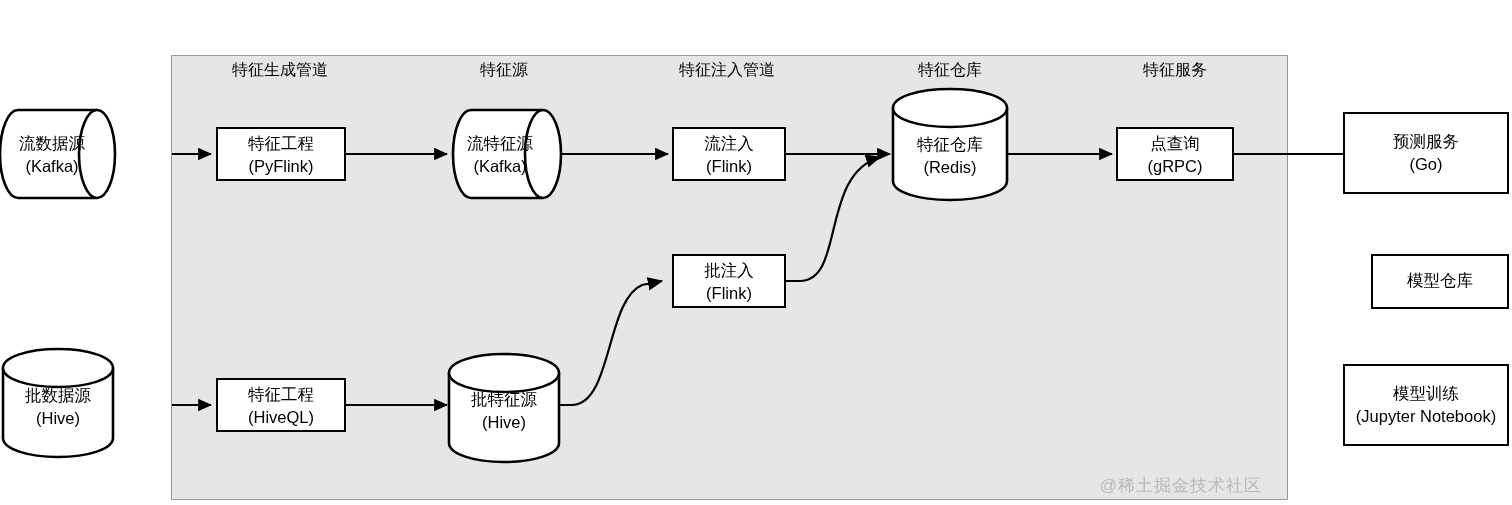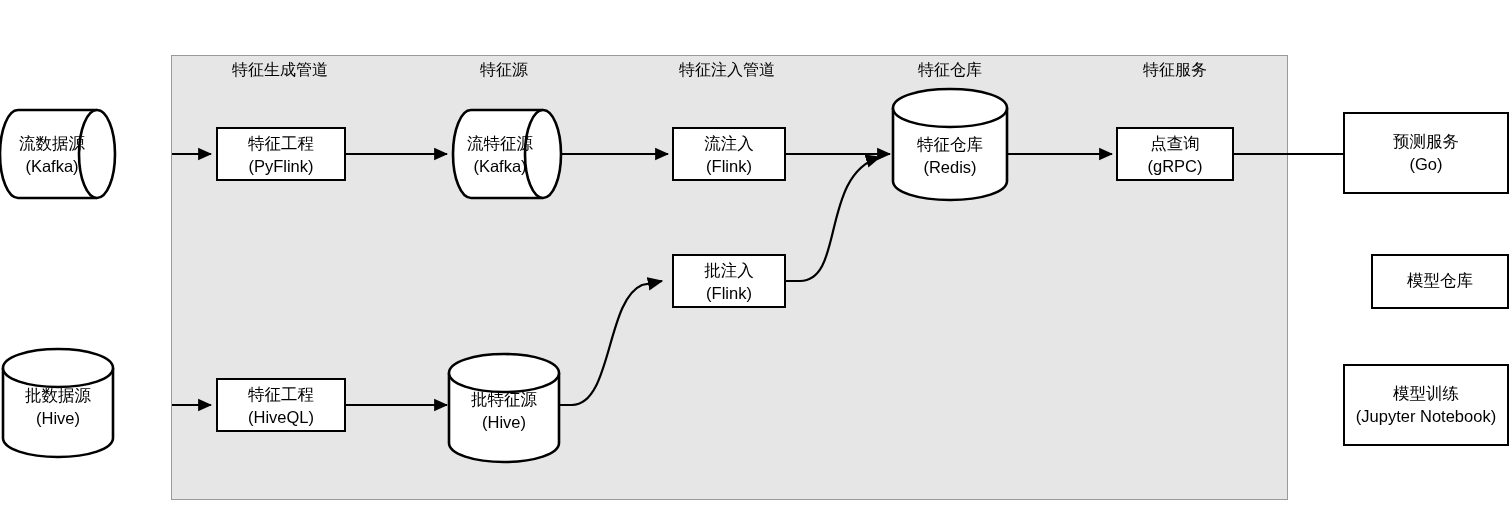--- a/index.html
+++ b/index.html
@@ -231,14 +231,15 @@
     </g>
 
     <g>
       <rect class="node-box" x="1344" y="365" width="164" height="80"></rect>
       <text class="node-label" x="1426" y="395">模型训练</text>
       <text class="node-label" x="1426" y="418">(Jupyter Notebook)</text>
     </g>
 
   </svg>
 
+  <div class="watermark-text">@稀土掘金技术社区</div>
 
 </div>
 
 </body></html>

